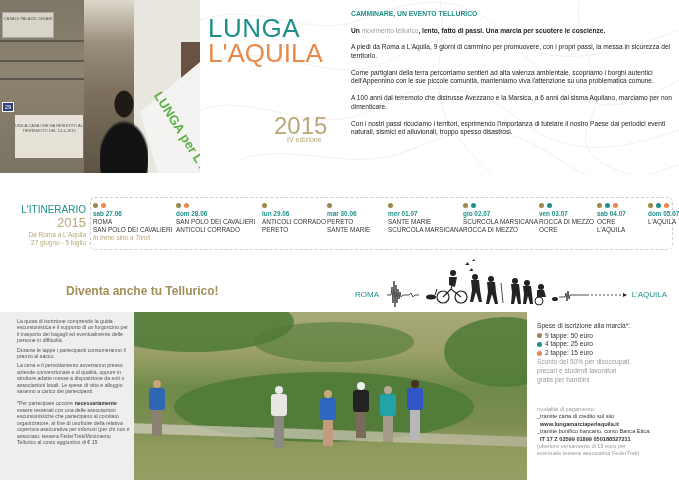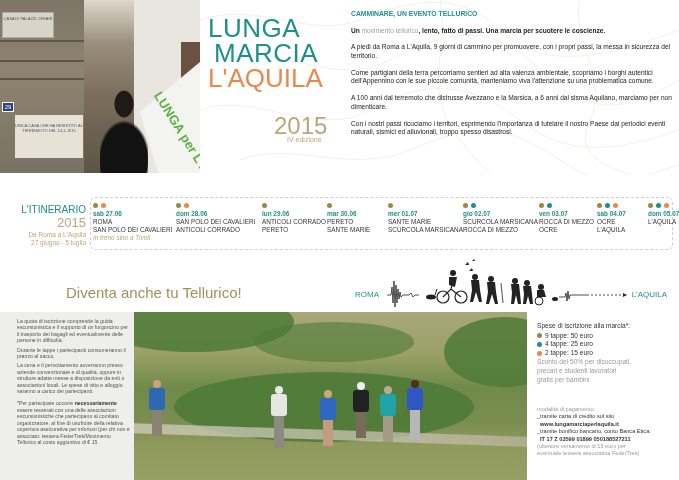--- a/index.html
+++ b/index.html
@@ -47,21 +47,21 @@
   .stage { position: absolute; top: 203px; font-size: 6.4px; line-height: 8px; color: #333; white-space: nowrap; }
   .stage .dots { height: 6px; display: flex; gap: 3px; margin-bottom: 1px; }
   .dot { width: 5px; height: 5px; border-radius: 50%; display: inline-block; }
   .dot.olive { background: #9b8747; }
   .dot.teal { background: #1e8f8a; }
   .dot.orange { background: #e8894c; }
   .stage .date { color: #1e8f8a; font-weight: bold; }
   .stage .note { color: #b9a77b; font-style: italic; }
 
   
-  .tellurico { position: absolute; left: 66px; top: 284px; color: #a38f5a; font-size: 15px; }
+  .tellurico { position: absolute; left: 66px; top: 284px; color: #a38f5a; font-size: 12px; font-weight: bold; }
   .route { position: absolute; left: 355px; top: 259px; width: 320px; height: 50px; }
   .route .from { position: absolute; left: 0; top: 31px; color: #1e8f8a; font-size: 8px; }
   .route .to { position: absolute; right: 8px; top: 31px; color: #1e8f8a; font-size: 8px; }
 
   
   .left-panel { position: absolute; left: 0; top: 312px; width: 134px; height: 168px; background: #eeeeec; padding: 6px 4px 0 17px; font-size: 5.2px; line-height: 6.4px; color: #555; }
   .left-panel p { margin-bottom: 3px; }
   .left-panel strong { color: #333; }
 
   
@@ -109,21 +109,20 @@
   <div class="ruins"></div>
   <div class="building"></div>
   <div class="window"></div>
   <div class="person"></div>
   <div class="flag"></div>
   <div class="flag-text">LUNGA per L'AQUILA</div>
 </div>
 
 <div class="title">
   <div class="l1">LUNGA</div>
-  <div class="l2">MARCIA</div>
   <div class="l4">L'AQUILA</div>
   <div class="year">2015</div>
   <div class="edition">IV edizione</div>
 </div>
 
 <div class="intro">
   <h2>CAMMINARE, UN EVENTO TELLURICO</h2>
   <p><b><span>Un </span></b><span class="hl">movimento tellurico</span><b><span>, lento, fatto di passi. Una marcia per scuotere le coscienze.</span></b></p>
   <p>A piedi da Roma a L'Aquila, 9 giorni di cammino per promuovere, con i propri passi, la messa in sicurezza del territorio.</p>
   <p>Come partigiani della terra percorriamo sentieri ad alta valenza ambientale,  scopriamo i borghi autentici dell'Appennino con le sue piccole comunità, manteniamo viva l'attenzione su una problematica comune.</p>

